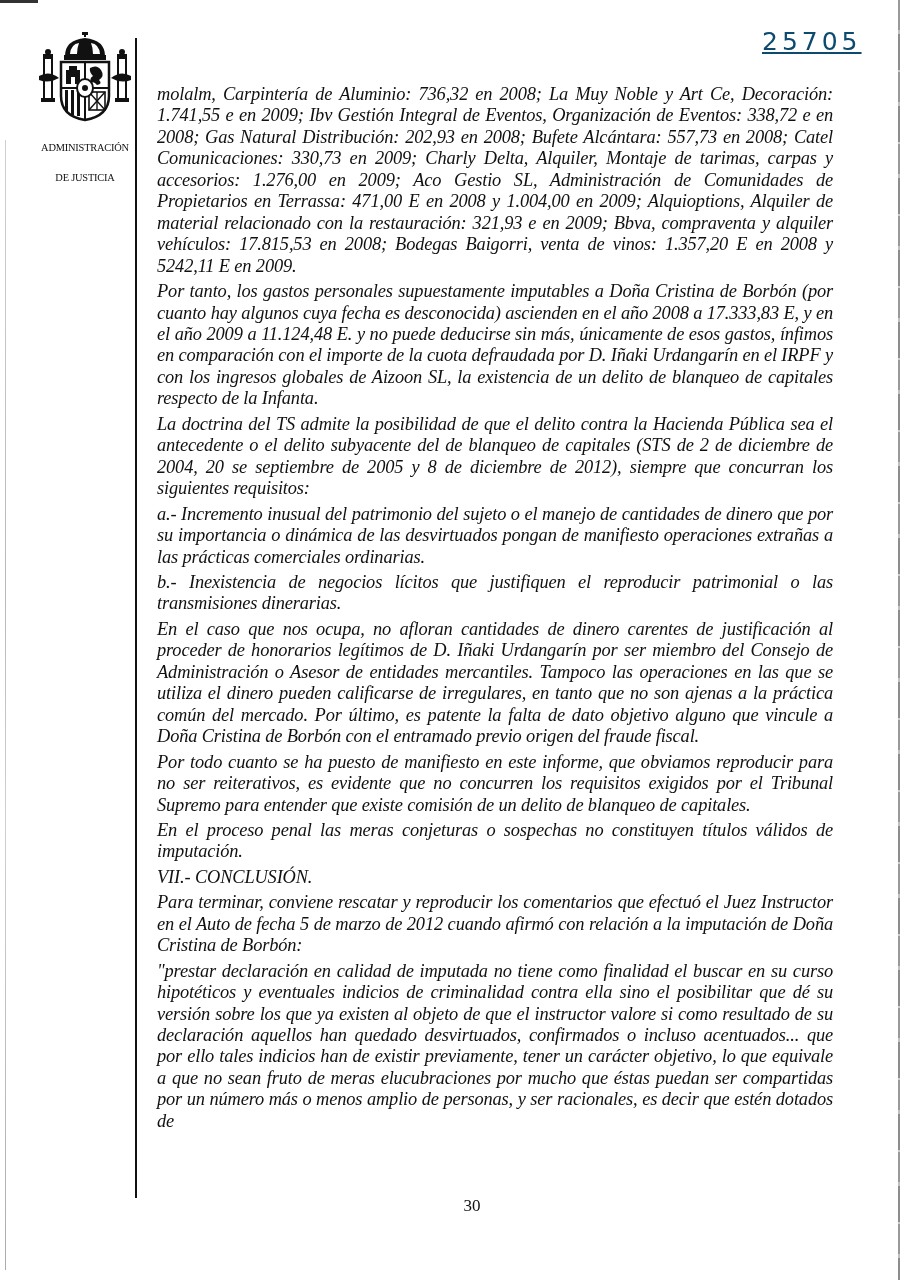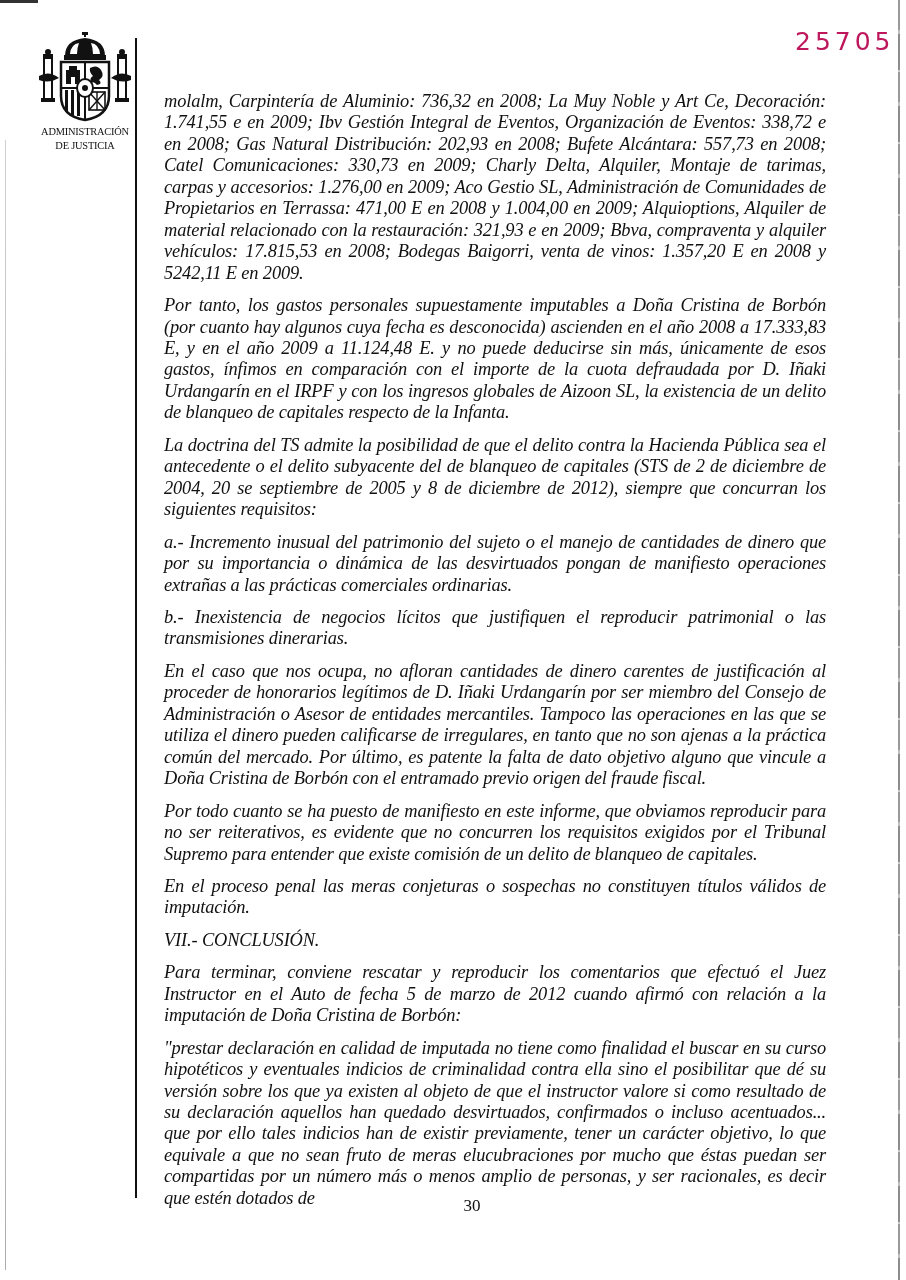--- a/index.html
+++ b/index.html
@@ -30,60 +30,61 @@
     }
     .scan-edge-right {
       position: absolute;
       left: 898px; top: 0;
       width: 2px; height: 1280px;
       background: repeating-linear-gradient(#777 0 30px, #aaa 30px 34px, #666 34px 70px, #bbb 70px 72px);
       opacity: 0.75;
     }
     .stamp-number {
       position: absolute;
-      left: 795px; top: 27px;
+      left: 762px; top: 27px;
       font-family: "DejaVu Sans", sans-serif;
       font-size: 25px;
       letter-spacing: 4px;
-      color: #be185d;
+      color: #0c4a6e;
+      text-decoration: underline;
     }
     .emblem {
       position: absolute;
       left: 33px; top: 32px;
       width: 104px;
       text-align: center;
     }
     .emblem svg { display: block; margin: 0 auto; }
     .emblem-label {
       font-family: "Liberation Serif", serif;
       font-size: 10.4px;
       line-height: 12px;
       letter-spacing: -0.2px;
       color: #111;
-      margin-top: 2px;
+      margin-top: 18px;
       white-space: nowrap;
     }
     .vertical-rule {
       position: absolute;
       left: 135px; top: 38px;
       width: 2px; height: 1160px;
       background: #111;
     }
     .body-text {
       position: absolute;
       left: 153px; top: 80px;
       width: 684px;
       font-style: italic;
       font-size: 18.4px;
       line-height: 21.45px;
       text-align: justify;
       letter-spacing: -0.15px;
     }
     .body-text p {
-      margin: 11px;
+      margin: 4px;
       padding: 0;
     }
     .page-number {
       position: absolute;
       left: 0; width: 944px;
       top: 1196px;
       text-align: center;
       font-size: 17px;
       color: #111;
     }

